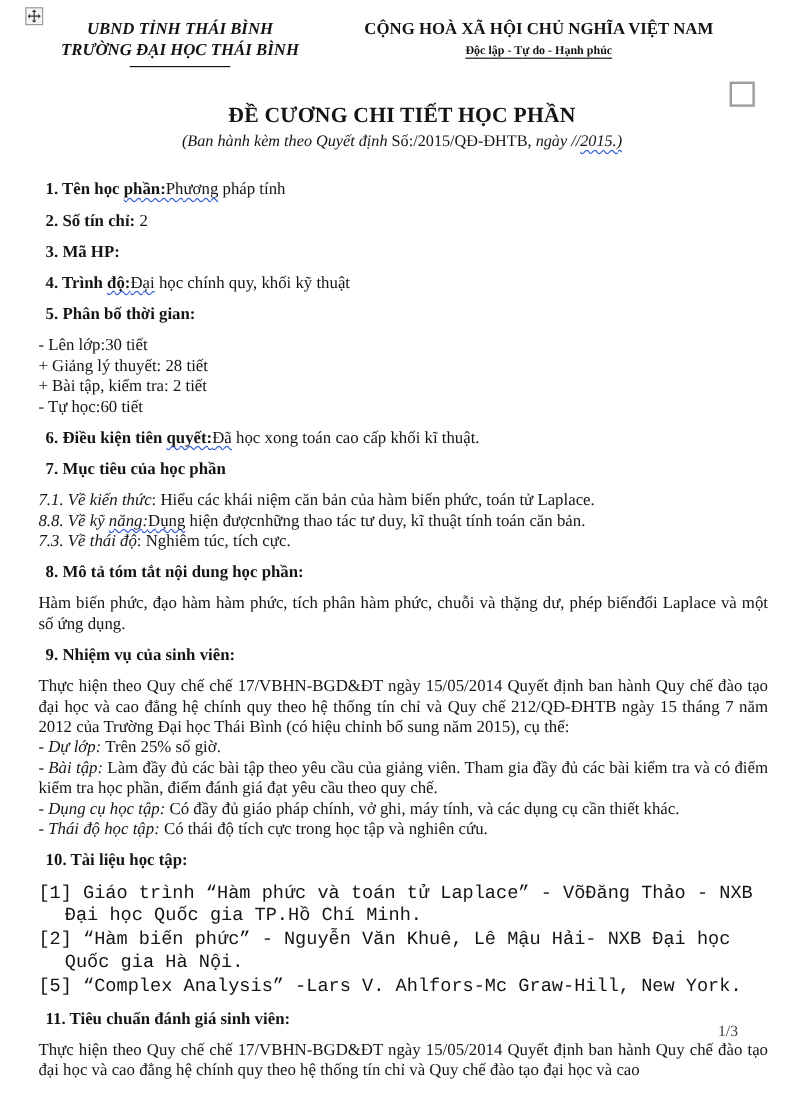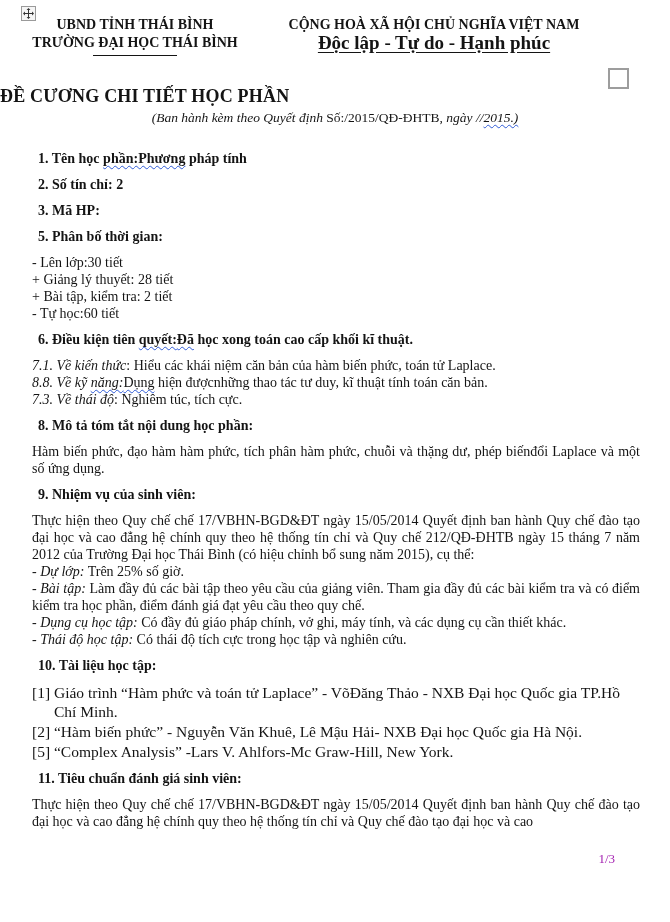--- a/index.html
+++ b/index.html
@@ -12,41 +12,41 @@
     position:absolute; left:21px; top:6px; width:15px; height:15px;
     border:1px solid #9a9a9a; background:#f5f5f5;
     display:flex; align-items:center; justify-content:center; box-sizing:border-box;
   }
   
   .checkbox {
     position:absolute; left:608px; top:68px; width:17px; height:17px;
     border:2px solid #9d9d9d; background:#fff; box-sizing:content-box;
   }
   .header { display:flex; padding-top:16px; }
-  .header-left  { width:220px; margin-left:25px; text-align:center; }
+  .header-left  { width:220px; margin-left:40px; text-align:center;font-style:italic; }
   .header-right { width:360px; margin-left:9px;  text-align:center; }
   .h-line { font-weight:bold; font-size:14px; line-height:18px; white-space:nowrap; }
-  .h-underline { text-decoration:underline; text-underline-offset:3px; font-size:19px;text-align:center; }
+  .h-underline { text-decoration:underline; text-underline-offset:3px; font-size:10px;text-align:center; }
   .h-rule { width:84px; border-top:1.5px solid #141414; margin:3px auto 0 auto; }
-  .title { font-size:18px; font-weight:bold; margin-top:30px; letter-spacing:.2px; }
+  .title { text-align:center; font-size:18px; font-weight:bold; margin-top:30px; letter-spacing:.2px; }
   .subtitle { text-align:center; font-size:13.5px; margin-top:3px; }
   .i { font-style:italic; }
-  .reg { font-weight:bold; }
+  .reg { font-weight:normal; }
   .wavy {
     text-decoration-line:underline; text-decoration-style:wavy;
     text-decoration-color:#2f5bd6; text-decoration-thickness:1px;
     text-underline-offset:2px; text-decoration-skip-ink:none;
   }
   .content { margin:24px 30px 0 32px; font-size:14px; line-height:17px; }
   .hitem { font-weight:bold; margin:9px 0; padding-left:6px; }
   .line { margin:0; }
   .just { text-align:justify; }
-  .refs { font-size:15.5px; line-height:19px; margin-top:6px; }
+  .refs { font-size:15.5px; line-height:19px; margin-top:6px;font-family:Liberation Mono, monospace; }
   .ref { padding-left:22px; text-indent:-22px; margin:1px 0; }
-  .footer { position:absolute; top:851px; right:55px; font-size:13px; color:#a21caf; }
+  .footer { position:absolute; top:851px; right:55px; font-size:13px; color:#404040; }
 </style>
 </head>
 <body>
 
 <div class="page">
 
   <div class="move-handle">
     <span style="display:flex;">
       <svg width="11" height="11" viewBox="0 0 11 11">
         <path d="M5.5 0 L7.4 2 L6 2 L6 5 L9 5 L9 3.6 L11 5.5 L9 7.4 L9 6 L6 6 L6 9 L7.4 9 L5.5 11 L3.6 9 L5 9 L5 6 L2 6 L2 7.4 L0 5.5 L2 3.6 L2 5 L5 5 L5 2 L3.6 2 Z" fill="#333"></path>
@@ -73,29 +73,31 @@
   <div class="subtitle"><span class="i">(Ban hành kèm theo Quyết định </span><span>Số:/2015/QĐ-ĐHTB, </span><span class="i">ngày //</span><span class="i wavy">2015.)</span></div>
 
   <div class="content">
 
     <div class="hitem"><span>1. Tên học </span><span class="wavy">phần:</span><span class="reg wavy">Phương</span><span class="reg"> pháp tính</span></div>
 
     <div class="hitem"><span>2. Số tín chỉ:</span><span class="reg"> 2</span></div>
 
     <div class="hitem"><span>3. Mã HP:</span></div>
 
+    <div class="hitem"><span>4. Trình </span><span class="wavy">độ:</span><span class="reg wavy">Đại</span><span class="reg"> học chính quy, khối kỹ thuật</span></div>
 
     <div class="hitem">5. Phân bố thời gian:</div>
     <div class="line">- Lên lớp:30 tiết</div>
     <div class="line">+ Giảng lý thuyết: 28 tiết</div>
     <div class="line">+ Bài tập, kiểm tra: 2 tiết</div>
     <div class="line">- Tự học:60 tiết</div>
 
     <div class="hitem"><span>6. Điều kiện tiên </span><span class="wavy">quyết:</span><span class="reg wavy">Đã</span><span class="reg"> học xong toán cao cấp khối kĩ thuật.</span></div>
 
+    <div class="hitem">7. Mục tiêu của học phần</div>
     <div class="line"><span class="i">7.1. Về kiến thức</span><span>: Hiểu các khái niệm căn bản của hàm biến phức, toán tử Laplace.</span></div>
     <div class="line"><span class="i">8.8. Về kỹ </span><span class="i wavy">năng:</span><span class="wavy">Dụng</span><span> hiện đượcnhững thao tác tư duy, kĩ thuật tính toán căn bản.</span></div>
     <div class="line"><span class="i">7.3. Về thái độ</span><span>: Nghiêm túc, tích cực.</span></div>
 
     <div class="hitem">8. Mô tả tóm tắt nội dung học phần:</div>
     <div class="line just">Hàm biến phức, đạo hàm hàm phức, tích phân hàm phức, chuỗi và thặng dư, phép biếnđổi Laplace và một số ứng dụng.</div>
 
     <div class="hitem">9. Nhiệm vụ của sinh viên:</div>
     <div class="line just">Thực hiện theo Quy chế chế 17/VBHN-BGD&amp;ĐT ngày 15/05/2014 Quyết định ban hành Quy chế đào tạo đại học và cao đẳng hệ chính quy theo hệ thống tín chỉ và Quy chế 212/QĐ-ĐHTB ngày 15 tháng 7 năm 2012 của Trường Đại học Thái Bình (có hiệu chỉnh bổ sung năm 2015), cụ thể:</div>
     <div class="line just"><span class="i">- Dự lớp:</span><span> Trên 25% số giờ.</span></div>

